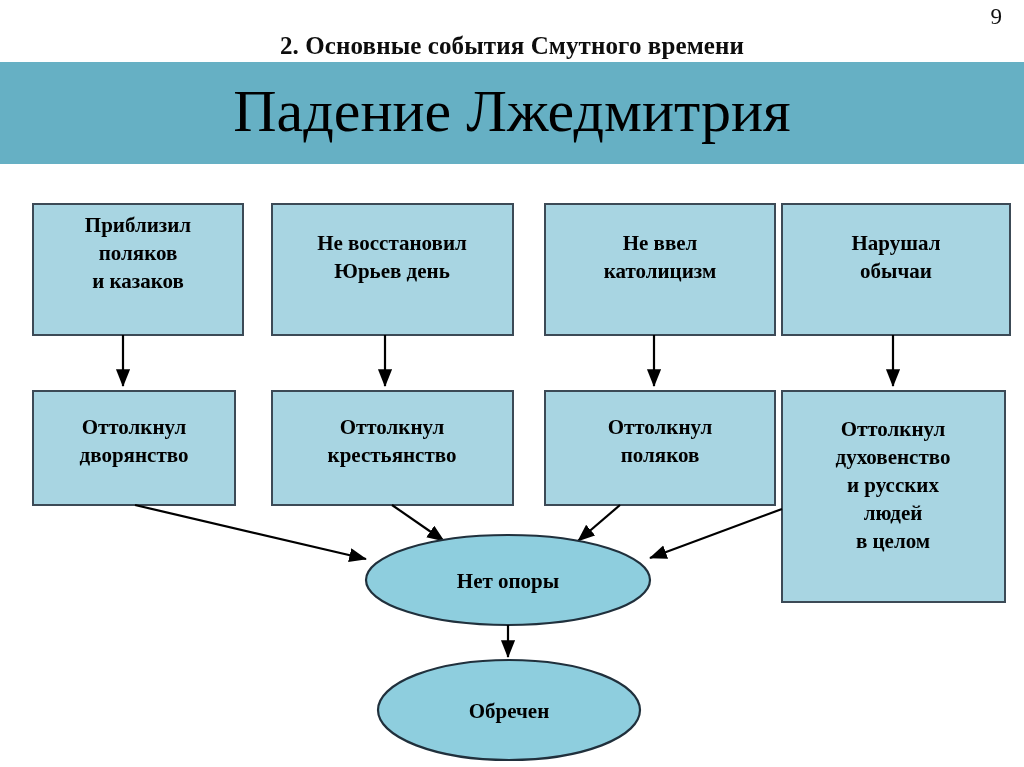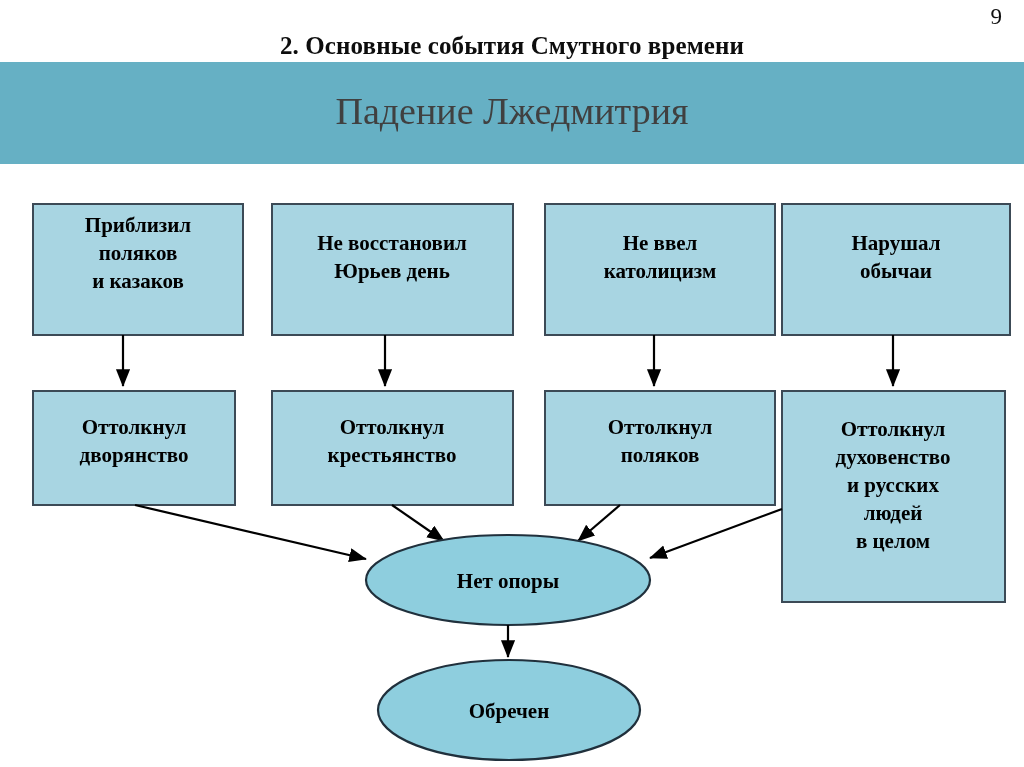--- a/index.html
+++ b/index.html
@@ -47,23 +47,23 @@
     left: 0;
     top: 62px;
     width: 1024px;
     height: 102px;
     background: #66b0c4;
     display: flex;
     align-items: center;
     justify-content: center;
   }
   #slide-title {
-    font-size: 38px;
+    font-size: 60px;
     font-weight: normal;
-    color: #404040;
+    color: #000000;
     line-height: 1;
     padding-bottom: 4px;
     font-family: Liberation Serif, serif;
   }
   #diagram {
     position: absolute;
     left: 0;
     top: 164px;
     width: 1024px;
     height: 603px;

